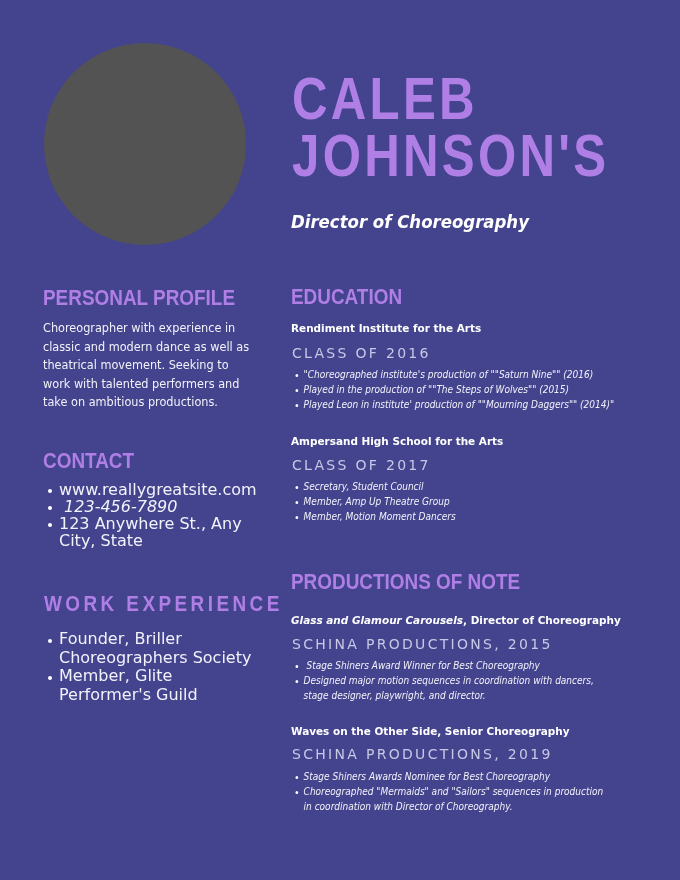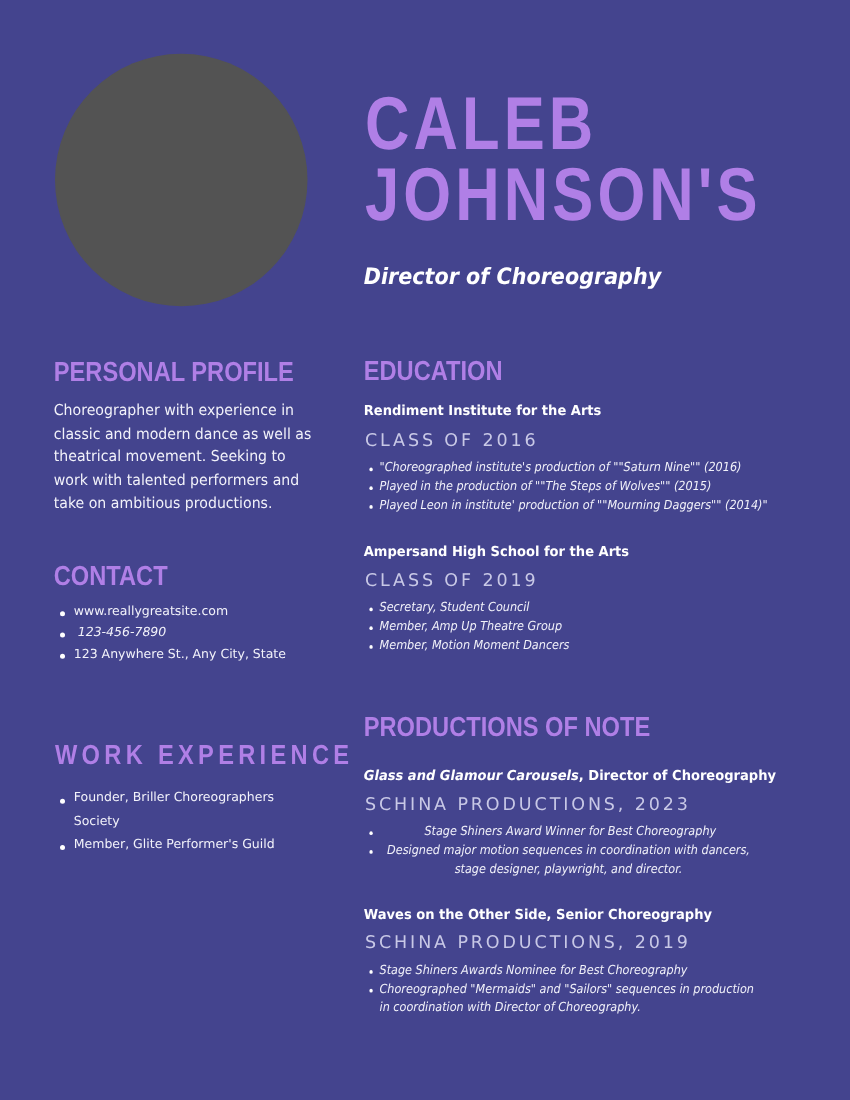--- a/index.html
+++ b/index.html
@@ -39,21 +39,21 @@
       white-space: nowrap;
     }
     .heading.spaced { letter-spacing: 4px; }
     .body-text {
       font-size: 12px; line-height: 18.5px; color: #f2f2fa;
       transform: scaleX(0.94); transform-origin: left top;
     }
     ul { margin: 0; padding: 0; list-style: none; }
     .left-list li {
       position: relative; padding-left: 16px;
-      font-size: 10px; line-height: 17px; color: #f2f2fa;
+      font-size: 16px; line-height: 17px; color: #f2f2fa;
     }
     .left-list li::before {
       content: ""; position: absolute; left: 5px; top: 8px;
       width: 4px; height: 4px; border-radius: 50%; background: #ffffff;
     }
     .work-list li { line-height: 18.5px; }
     .work-list li::before { top: 9px; }
     .entry-title {
       font-size: 11px; font-weight: bold; color: #ffffff;
       white-space: nowrap;
@@ -112,36 +112,36 @@
 
   <div class="abs entry-title" style="left:291px; top:322px;">Rendiment Institute for the Arts</div>
   <div class="abs entry-sub" style="left:292px; top:345px;">CLASS OF 2016</div>
   <ul class="abs right-list" style="left:291px; top:367px; width:360px;">
     <li>"Choreographed institute's production of ""Saturn Nine"" (2016)</li>
     <li>Played in the production of ""The Steps of Wolves"" (2015)</li>
     <li>Played Leon in institute' production of ""Mourning Daggers"" (2014)"</li>
   </ul>
 
   <div class="abs entry-title" style="left:291px; top:435px;">Ampersand High School for the Arts</div>
-  <div class="abs entry-sub" style="left:292px; top:457px;">CLASS OF 2019</div>
+  <div class="abs entry-sub" style="left:292px; top:457px;">CLASS OF 2017</div>
   <ul class="abs right-list" style="left:291px; top:479px; width:360px;">
     <li>Secretary, Student Council</li>
     <li>Member, Amp Up Theatre Group</li>
     <li>Member, Motion Moment Dancers</li>
   </ul>
 </section>
 
 <section>
   <div class="abs heading" style="left:291px; top:570px;">PRODUCTIONS OF NOTE</div>
 
   <div class="abs entry-title" style="left:291px; top:614px;">
     <span class="it">Glass and Glamour Carousels</span><span>, Director of Choreography</span>
   </div>
-  <div class="abs entry-sub" style="left:292px; top:636px;">SCHINA PRODUCTIONS, 2023</div>
-  <ul class="abs right-list" style="left:291px; top:658px; width:350px;text-align:center;">
+  <div class="abs entry-sub" style="left:292px; top:636px;">SCHINA PRODUCTIONS, 2015</div>
+  <ul class="abs right-list" style="left:291px; top:658px; width:350px;">
     <li style="white-space:pre-wrap;"> Stage Shiners Award Winner for Best Choreography</li>
     <li>Designed major motion sequences in coordination with dancers, stage designer, playwright, and director.</li>
   </ul>
 
   <div class="abs entry-title" style="left:291px; top:725px;">
     <span class="it"></span><span>Waves on the Other Side, Senior Choreography</span>
   </div>
   <div class="abs entry-sub" style="left:292px; top:746px;">SCHINA PRODUCTIONS, 2019</div>
   <ul class="abs right-list" style="left:291px; top:769px; width:350px;">
     <li>Stage Shiners Awards Nominee for Best Choreography</li>

